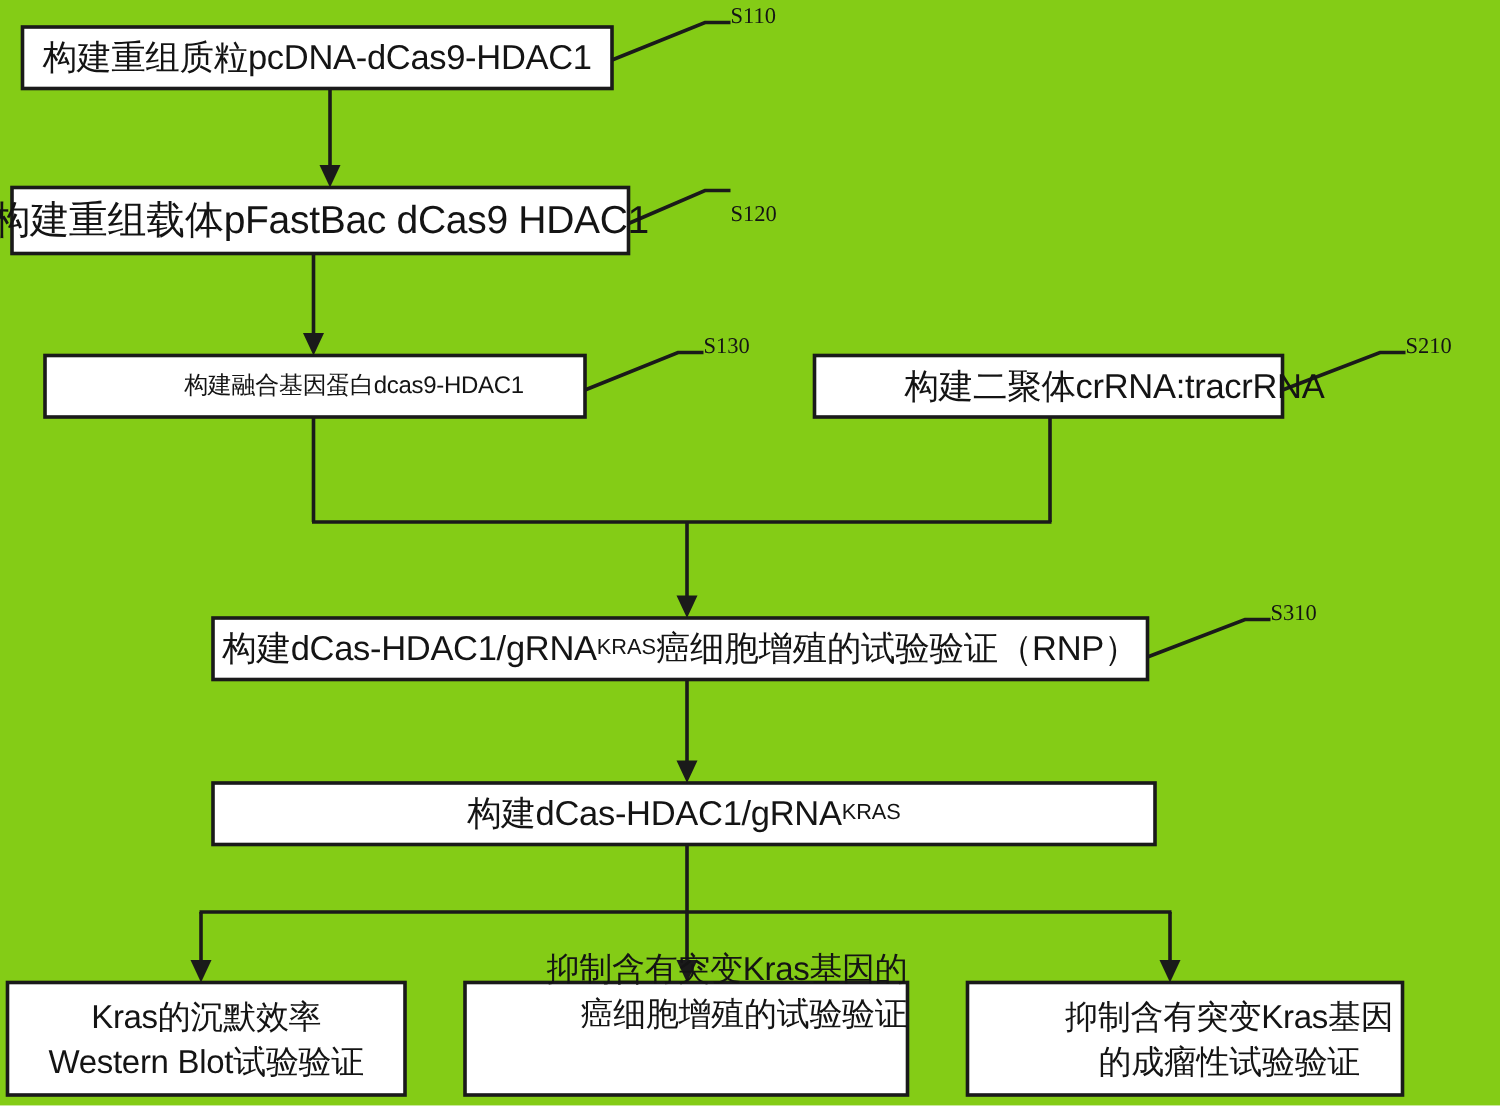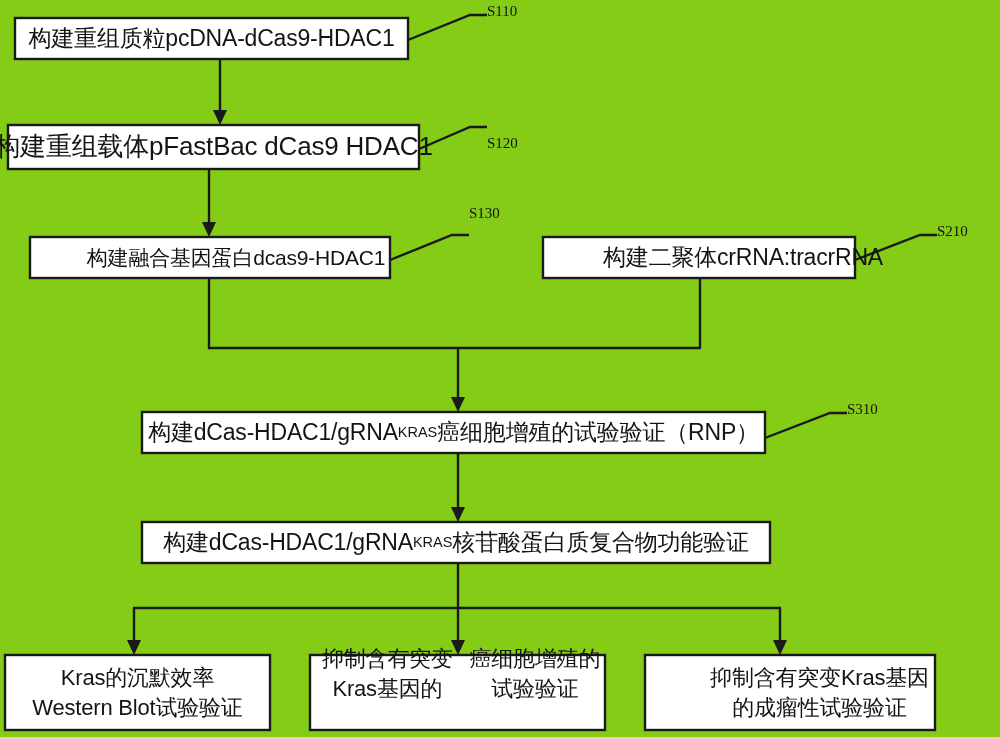--- a/index.html
+++ b/index.html
@@ -122,50 +122,49 @@
     <path class="leader" d="M 419 149 L 470 127 L 487 127"></path>
     <path class="leader" d="M 390 260 L 452 235 L 469 235"></path>
     <path class="leader" d="M 855 260 L 920 235 L 937 235"></path>
     <path class="leader" d="M 765 438 L 830 413 L 847 413"></path>
   </svg>
 
   <div class="box-text" style="left:15px; top:18px; width:393px; height:41px; font-size:23px;">构建重组质粒pcDNA-dCas9-HDAC1</div>
 
   <div class="box-text" style="left:8px; top:125px; width:411px; height:44px; font-size:26px;">构建重组载体pFastBac dCas9 HDAC1</div>
 
-  <div class="box-text" style="left:30px; top:237px; width:412px; height:41px; font-size:21px;">构建融合基因蛋白dcas9-HDAC1</div>
+  <div class="box-text" style="left:30px; top:237px; width:412px; height:41px; font-size:16px;">构建融合基因蛋白dcas9-HDAC1</div>
 
   <div class="box-text" style="left:543px; top:237px; width:312px; height:41px; font-size:23px;padding-left:44px;">构建二聚体crRNA:tracrRNA</div>
 
   <div class="box-text" style="left:142px; top:412px; width:623px; height:41px; font-size:23px;">
     <span>构建dCas-HDAC1/gRNA</span>
       <span class="sub">KRAS</span>
       <span>癌细胞增殖的试验验证（RNP）</span>
   </div>
 
   <div class="box-text" style="left:142px; top:522px; width:628px; height:41px; font-size:23px;">
     <span>构建dCas-HDAC1/gRNA</span>
       <span class="sub">KRAS</span>
-      <span>核苷酸蛋白质复合物功能验证</span>
   </div>
 
   <div class="box-text multi" style="left:5px; top:655px; width:265px; height:75px; font-size:22px; flex-direction:column;">
     <span>Kras的沉默效率</span>
     <span>Western Blot试验验证</span>
   </div>
 
-  <div class="box-text multi" style="left:310px; top:636px; width:295px; height:75px; font-size:22px; flex-direction:row;">
+  <div class="box-text multi" style="left:310px; top:623px; width:295px; height:75px; font-size:22px; flex-direction:column;align-items:flex-end;">
     <span>抑制含有突变Kras基因的</span>
     <span>癌细胞增殖的试验验证</span>
   </div>
 
   <div class="box-text multi" style="left:645px; top:655px; width:349px; height:75px; font-size:22px; flex-direction:column;">
     <span>抑制含有突变Kras基因</span>
     <span>的成瘤性试验验证</span>
   </div>
 
   <div class="step-label" style="left:487px; top:3px;">S110</div>
   <div class="step-label" style="left:487px; top:115px;margin-top:20px;">S120</div>
-  <div class="step-label" style="left:469px; top:205px;">S130</div>
+  <div class="step-label" style="left:469px; top:223px;">S130</div>
   <div class="step-label" style="left:937px; top:223px;">S210</div>
   <div class="step-label" style="left:847px; top:401px;">S310</div>
 
 </div>
 
 </body></html>

